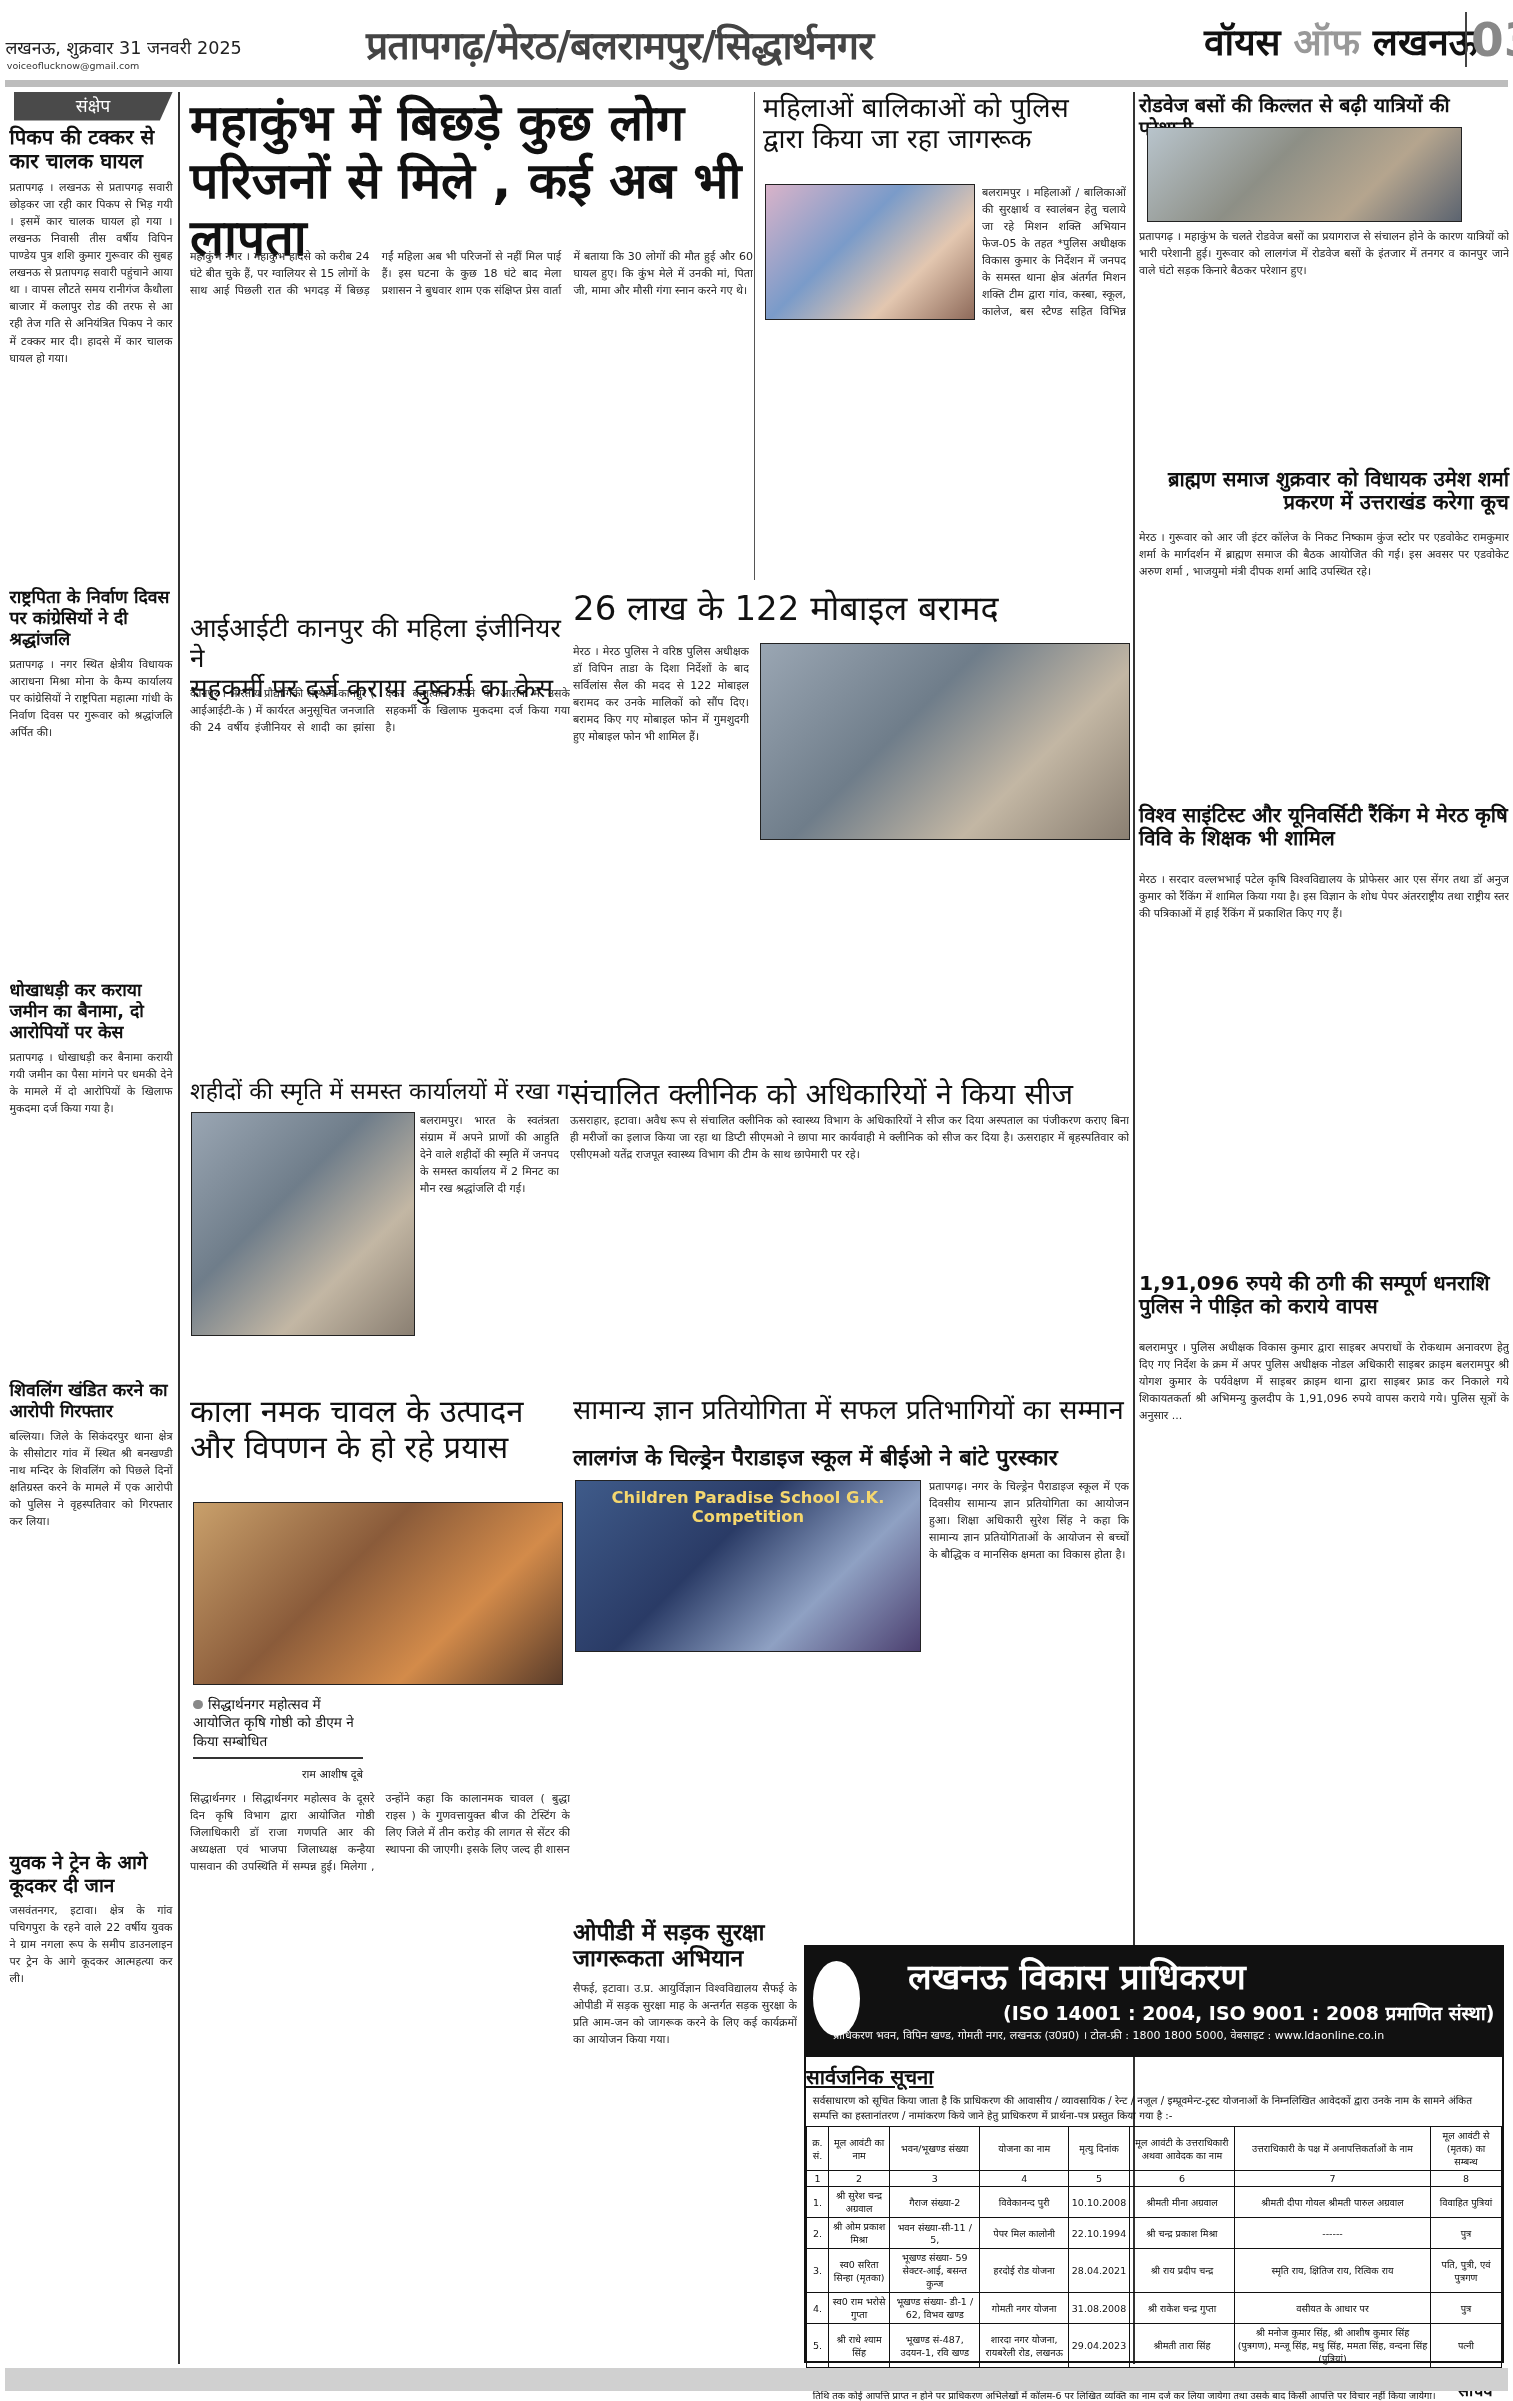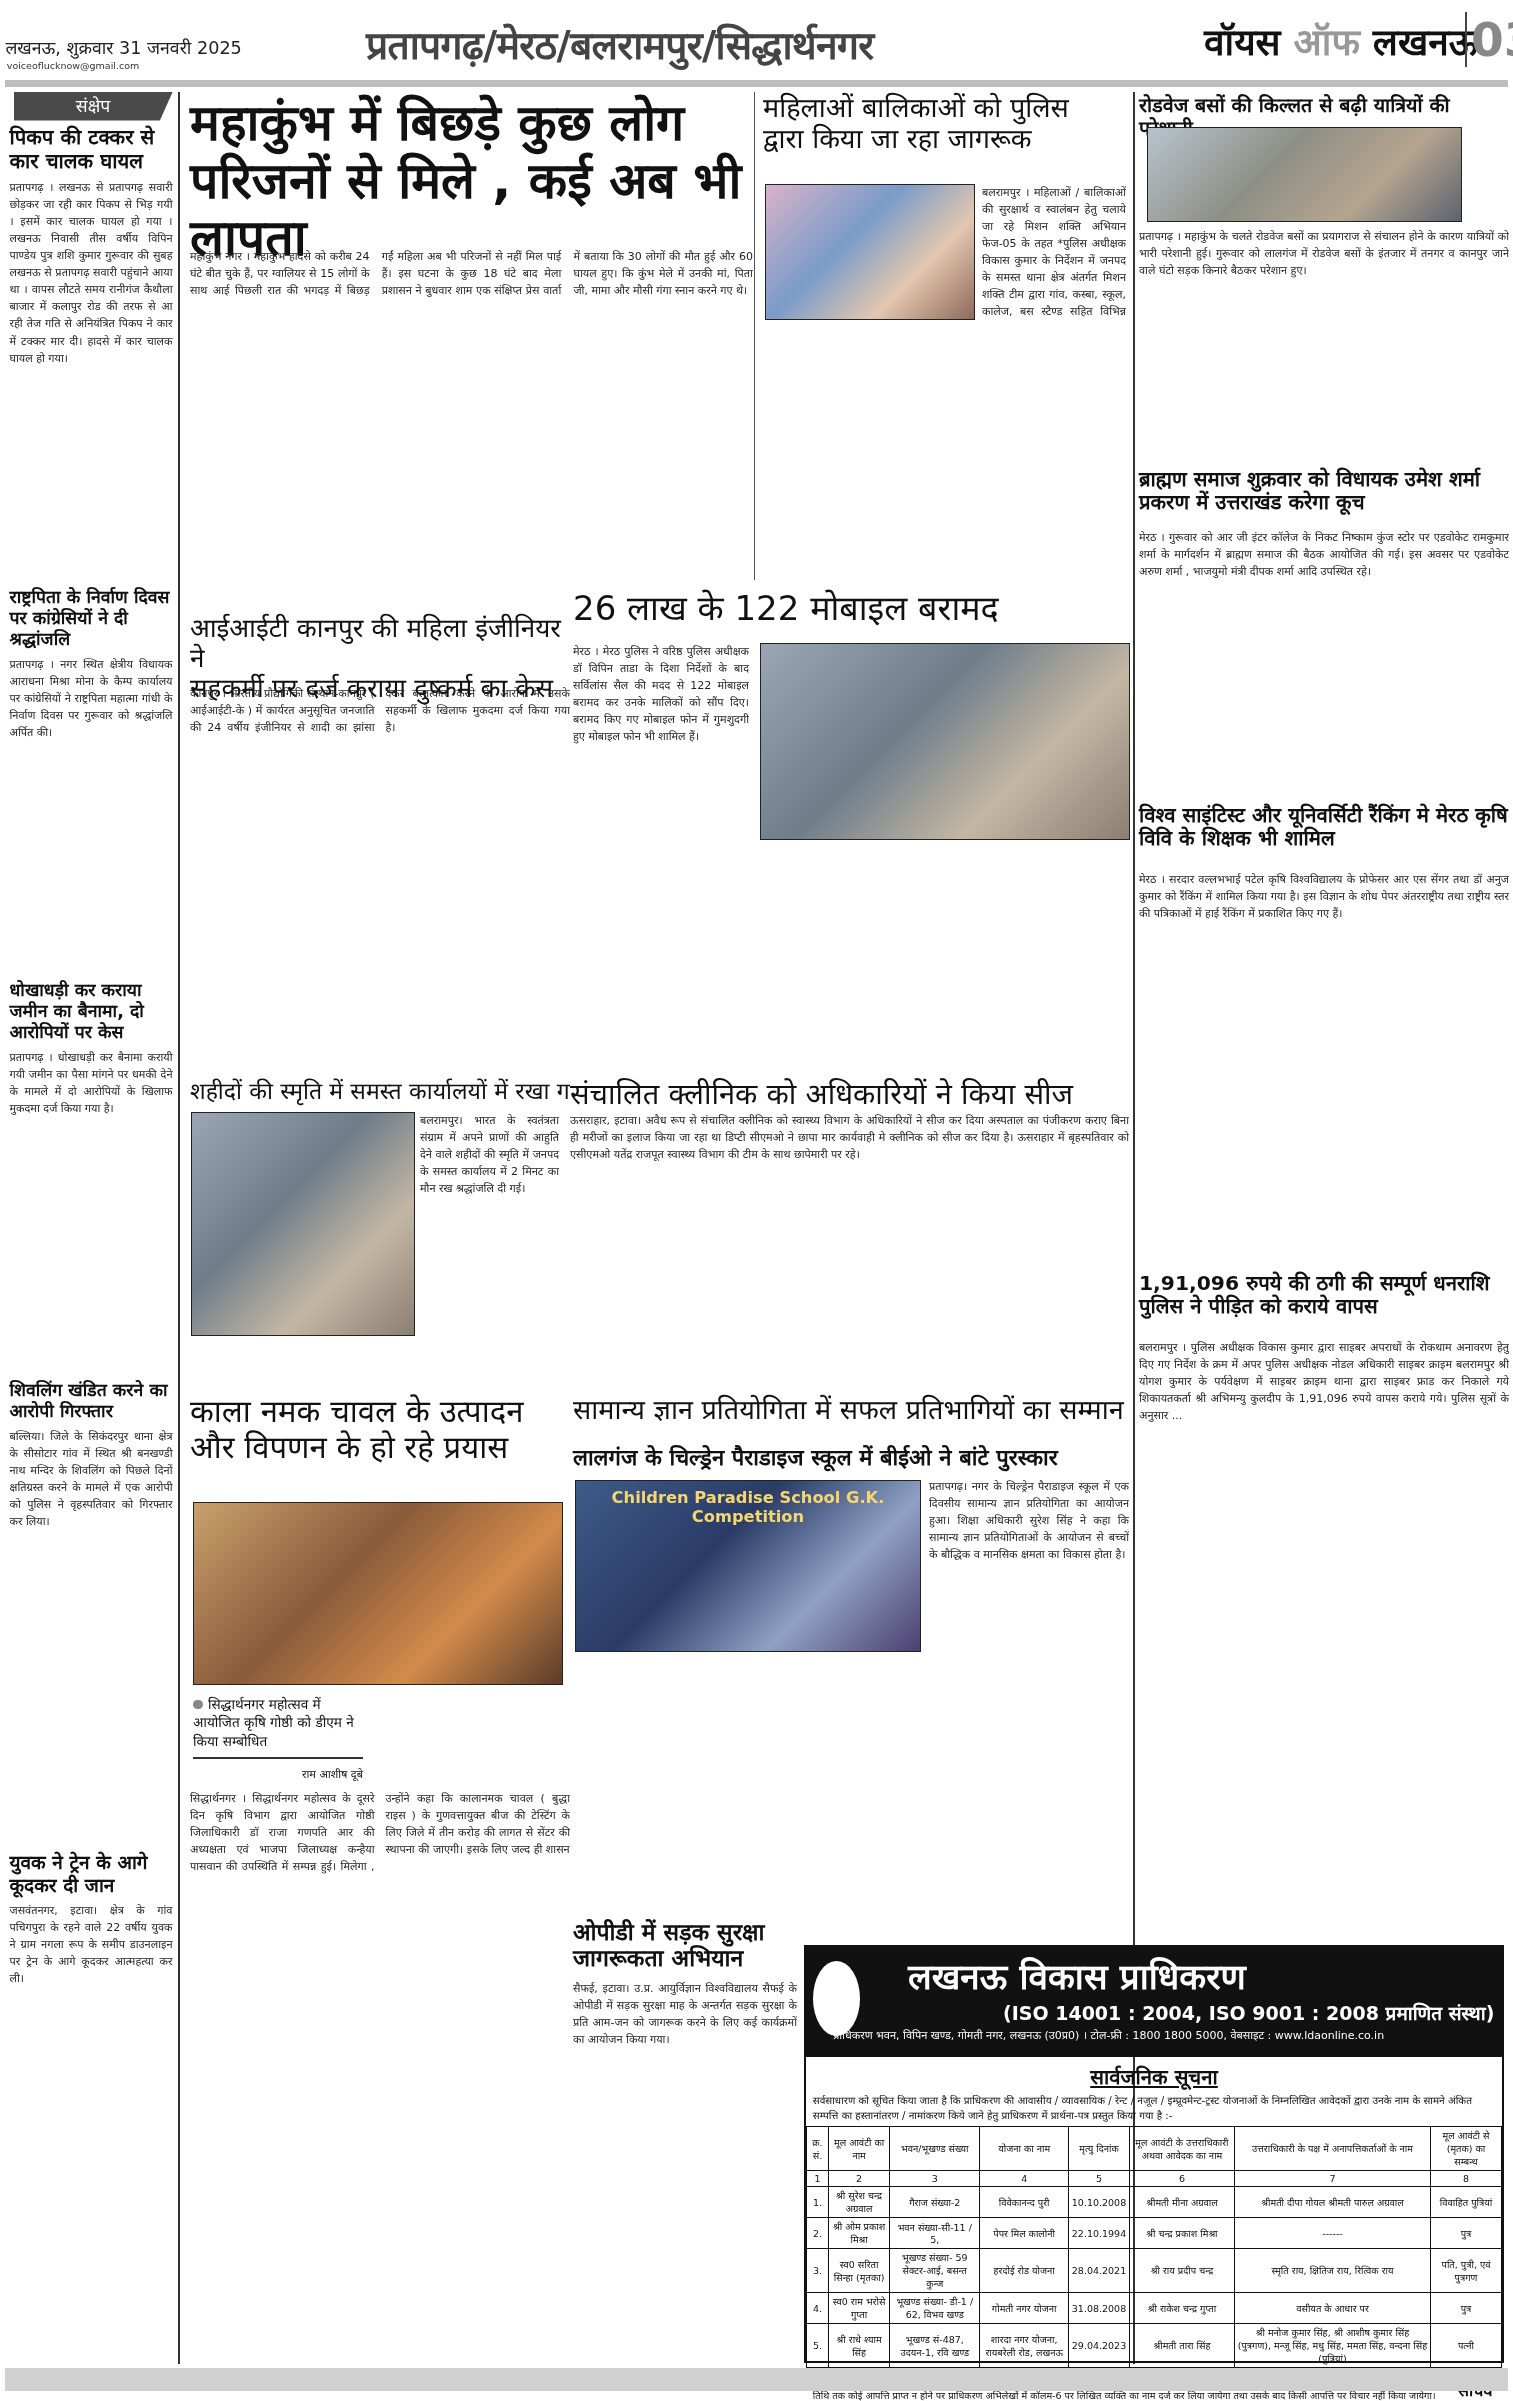--- a/index.html
+++ b/index.html
@@ -22,21 +22,21 @@
   .photo.pink { background: linear-gradient(135deg, #d9b3c9, #7a9bc9 40%, #e3c7b0 70%, #8e6a5a); }
   .photo.street { background: linear-gradient(135deg, #b8c4cc, #8d8f86 40%, #b5a58e 70%, #5c6470); }
   .brief-label { left: 13.6px; top: 92px; width: 159px; height: 28.5px; background: #4a4a4a; color: #fff; font-size: 17.6px; text-align: center; line-height: 28.5px; clip-path: polygon(0 0, 100% 0, 92% 100%, 0 100%); }
   .side-hl { font-size: 20.3px; font-weight: bold; line-height: 1.2; }
   .table-box { left: 804px; top: 1945px; width: 700px; height: 418px; border: 2px solid #111; }
   .lda-head { background: #111; color: #fff; height: 110px; position: relative; }
   .lda-title { position: absolute; left: 102px; top: 5.4px; font-size: 35px; font-weight: bold; }
   .lda-iso { position: absolute; left: 197px; top: 53px; font-size: 19px; font-weight: bold; }
   .lda-addr { position: absolute; left: 27px; top: 80px; font-size: 11px; }
   .lda-logo { position: absolute; left: 6.8px; top: 13.6px; width: 47px; height: 75px; border: 2px solid #fff; border-radius: 50%; background: #fff; }
-  .lda-notice-title { text-align: center; font-size: 20.3px; font-weight: bold; text-decoration: underline; margin: 5.4px 0 2.7px; }
+  .lda-notice-title { font-size: 20.3px; font-weight: bold; text-decoration: underline; margin: 5.4px 0 2.7px; }
   .lda-intro { font-size: 10.2px; padding: 0 6.8px; line-height: 1.5; }
   table.lda { width: 100%; border-collapse: collapse; font-size: 9.5px; margin-top: 2.7px; }
   table.lda th, table.lda td { border: 1px solid #111; text-align: center; padding: 2px 2.7px; vertical-align: middle; }
   table.lda th { font-weight: normal; }
   .lda-footer { font-size: 9.5px; padding: 4.1px 6.8px; line-height: 1.6; position: relative; }
   .lda-sign { position: absolute; right: 9.5px; bottom: 2.7px; font-size: 16.3px; font-weight: bold; }
   .bullet { display: inline-block; width: 9.5px; height: 9.5px; border-radius: 50%; background: #888; margin-right: 5.4px; }
   .rule { height: 2px; background: #333; }
 </style>
 </head>
@@ -99,21 +99,21 @@
 
 <div class="abs hl" style="left:573px; top:589px; width:556px; font-size:34px; font-weight:normal;">26 लाख के 122 मोबाइल बरामद</div>
 <div class="abs body-text" style="left:573px; top:643px; width:176px; height:420px; overflow:hidden;">मेरठ । मेरठ पुलिस ने वरिष्ठ पुलिस अधीक्षक डॉ विपिन ताडा के दिशा निर्देशों के बाद सर्विलांस सैल की मदद से 122 मोबाइल बरामद कर उनके मालिकों को सौंप दिए। बरामद किए गए मोबाइल फोन में गुमशुदगी हुए मोबाइल फोन भी शामिल हैं।</div>
 <div class="abs photo" style="left:760px; top:643px; width:370px; height:197px;"></div>
 
 <div class="abs vline" style="left:1133px; top:92px; height:2272px;"></div>
 <div class="abs hl" style="left:1139px; top:95px; width:370px; font-size:19.7px;">रोडवेज बसों की किल्लत से बढ़ी यात्रियों की परेशानी</div>
 <div class="abs photo street" style="left:1147px; top:127px; width:315px; height:95px;"></div>
 <div class="abs body-text" style="left:1139px; top:228px; width:370px; height:237px; overflow:hidden;">प्रतापगढ़ । महाकुंभ के चलते रोडवेज बसों का प्रयागराज से संचालन होने के कारण यात्रियों को भारी परेशानी हुई। गुरूवार को लालगंज में रोडवेज बसों के इंतजार में तनगर व कानपुर जाने वाले घंटो सड़क किनारे बैठकर परेशान हुए।</div>
 
-<div class="abs hl" style="left:1139px; top:468px; width:370px; font-size:20.3px;">ब्राह्मण समाज शुक्रवार को विधायक उमेश शर्मा प्रकरण में उत्तराखंड करेगा कूच</div>
+<div class="abs hl" style="left:1139px; top:468px; width:370px; font-size:20.3px;text-align:right;">ब्राह्मण समाज शुक्रवार को विधायक उमेश शर्मा प्रकरण में उत्तराखंड करेगा कूच</div>
 <div class="abs body-text" style="left:1139px; top:529px; width:370px; height:258px; overflow:hidden;">मेरठ । गुरूवार को आर जी इंटर कॉलेज के निकट निष्काम कुंज स्टोर पर एडवोकेट रामकुमार शर्मा के मार्गदर्शन में ब्राह्मण समाज की बैठक आयोजित की गई। इस अवसर पर एडवोकेट अरुण शर्मा , भाजयुमो मंत्री दीपक शर्मा आदि उपस्थित रहे।</div>
 
 <div class="abs hl" style="left:1139px; top:804px; width:370px; font-size:20.3px;">विश्व साइंटिस्ट और यूनिवर्सिटी रैंकिंग मे मेरठ कृषि विवि के शिक्षक भी शामिल</div>
 <div class="abs body-text" style="left:1139px; top:871px; width:370px; height:393px; overflow:hidden;">मेरठ । सरदार वल्लभभाई पटेल कृषि विश्वविद्यालय के प्रोफेसर आर एस सेंगर तथा डॉ अनुज कुमार को रैंकिंग में शामिल किया गया है। इस विज्ञान के शोध पेपर अंतरराष्ट्रीय तथा राष्ट्रीय स्तर की पत्रिकाओं में हाई रैंकिंग में प्रकाशित किए गए हैं।</div>
 
 <div class="abs hl" style="left:1139px; top:1272px; width:370px; font-size:20.3px;">1,91,096 रुपये की ठगी की सम्पूर्ण धनराशि पुलिस ने पीड़ित को कराये वापस</div>
 <div class="abs body-text" style="left:1139px; top:1339px; width:370px; height:576px; overflow:hidden;">बलरामपुर । पुलिस अधीक्षक विकास कुमार द्वारा साइबर अपराधों के रोकथाम अनावरण हेतु दिए गए निर्देश के क्रम में अपर पुलिस अधीक्षक नोडल अधिकारी साइबर क्राइम बलरामपुर श्री योगश कुमार के पर्यवेक्षण में साइबर क्राइम थाना द्वारा साइबर फ्राड कर निकाले गये शिकायतकर्ता श्री अभिमन्यु कुलदीप के 1,91,096 रुपये वापस कराये गये। पुलिस सूत्रों के अनुसार ...</div>
 
 <div class="abs hl" style="left:190px; top:1078px; width:939px; font-size:23px; font-weight:normal;">शहीदों की स्मृति में समस्त कार्यालयों में रखा गया 2 मिनट का मौन</div>
 <div class="abs photo" style="left:191px; top:1112px; width:224px; height:224px;"></div>

